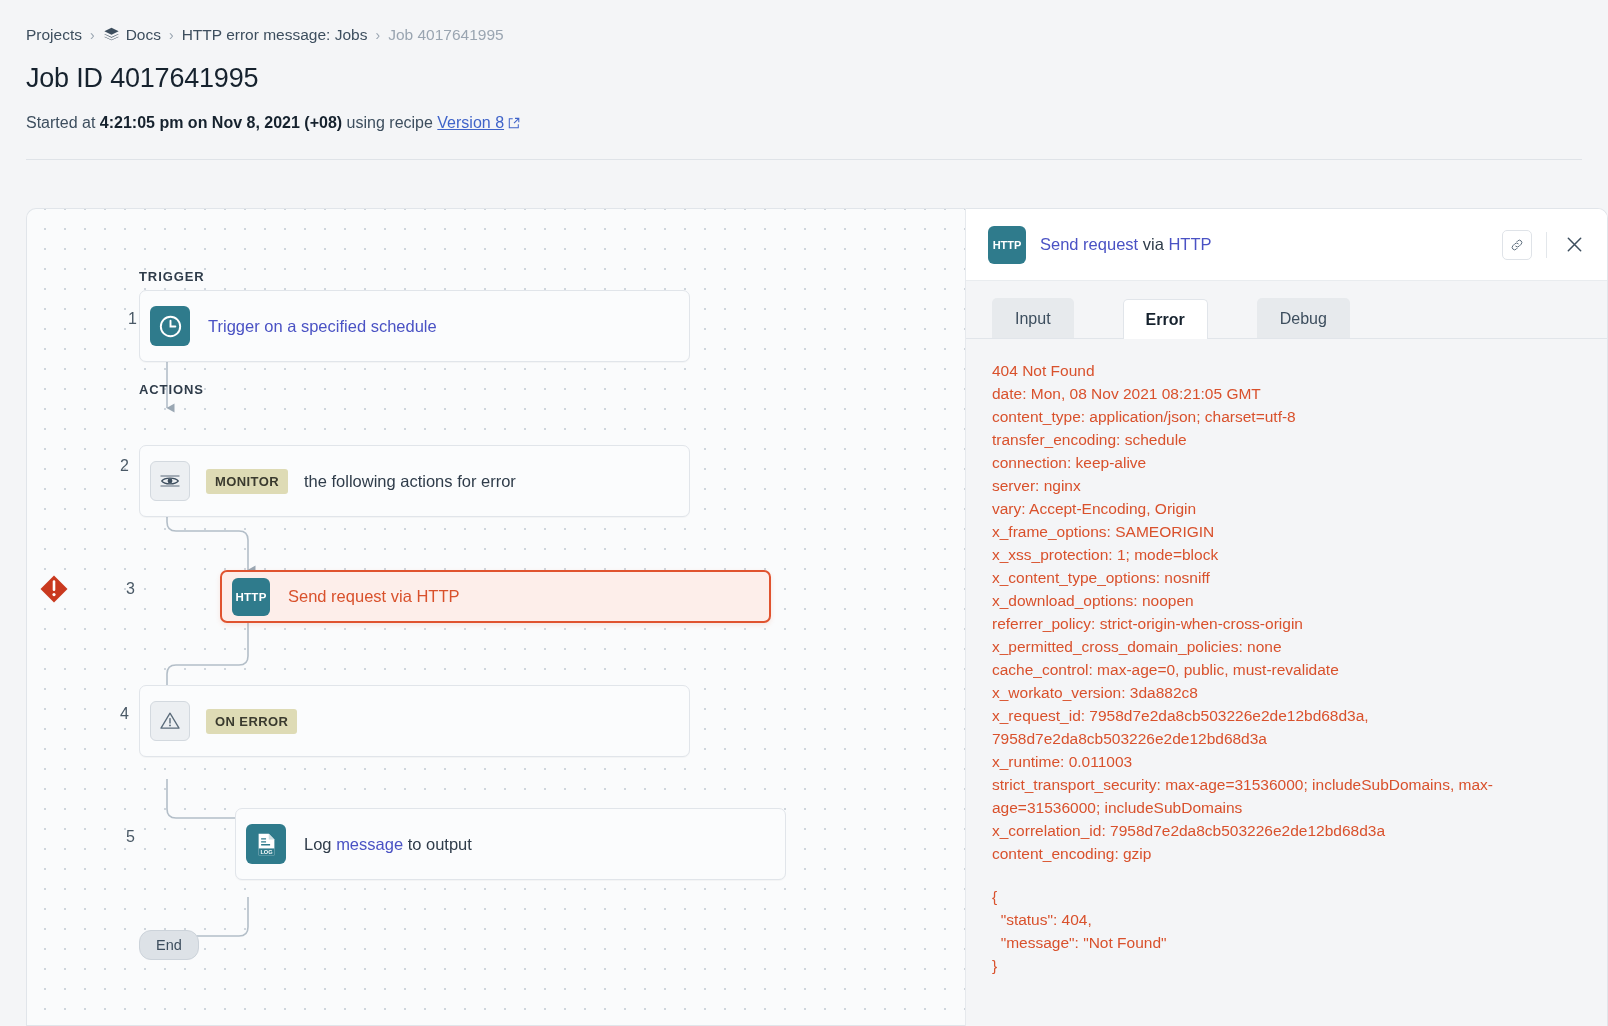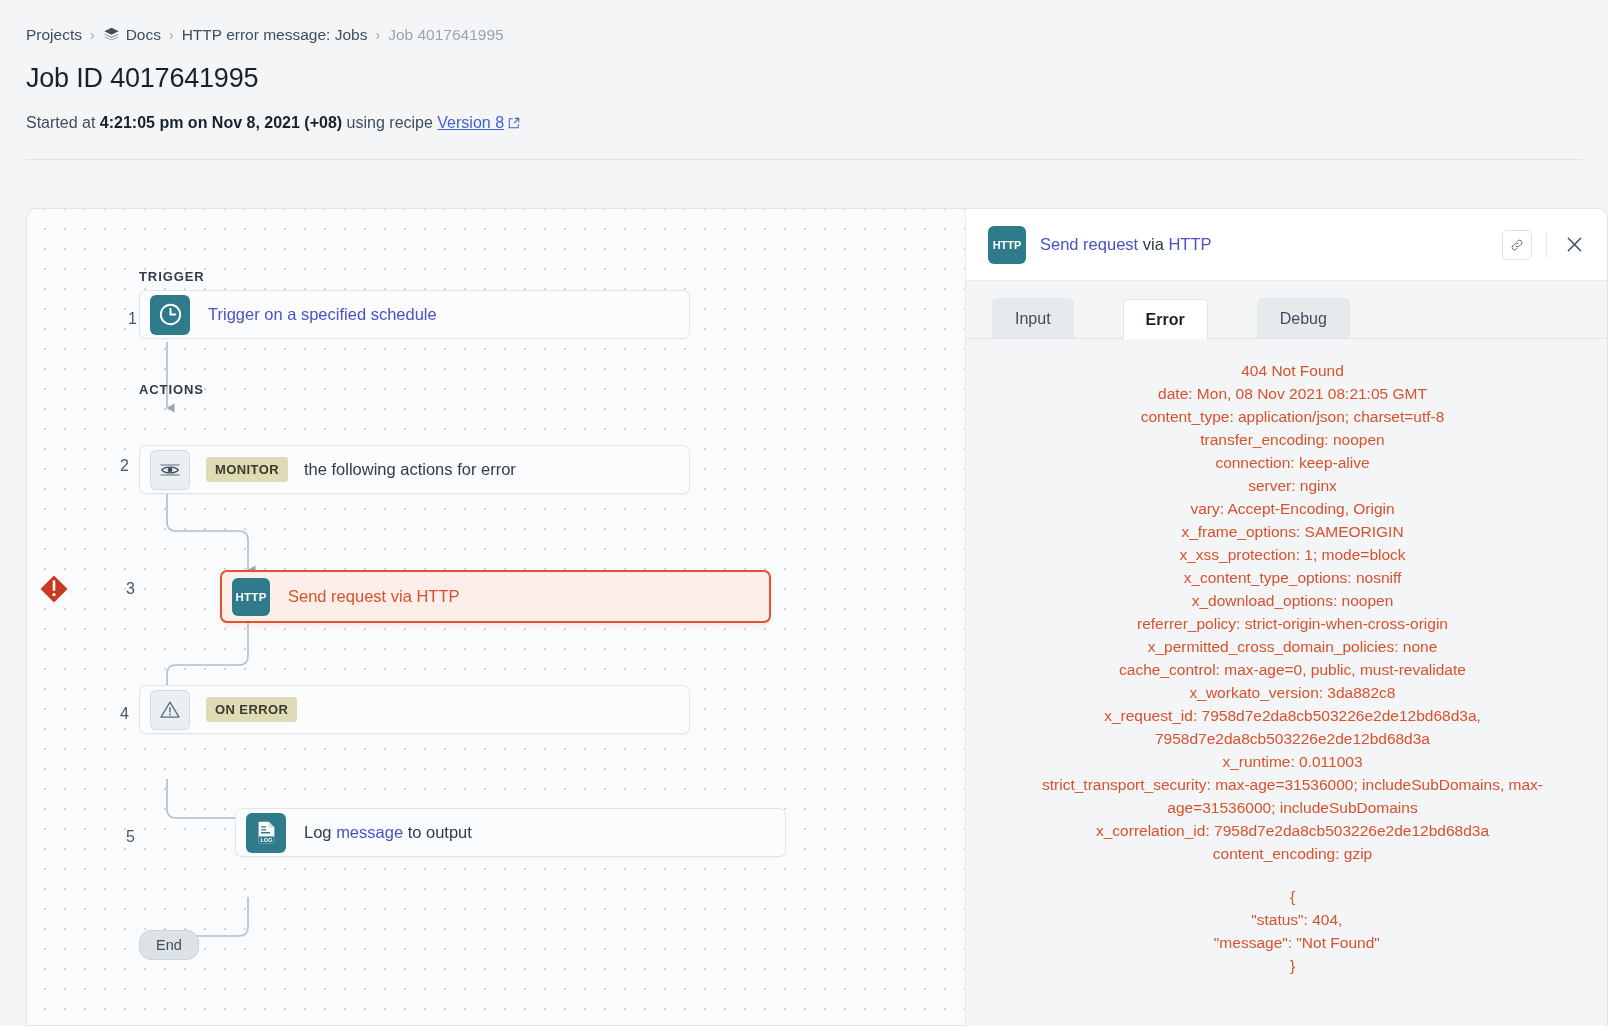--- a/index.html
+++ b/index.html
@@ -59,21 +59,21 @@
   .step-num {
     position: absolute; width: 30px; text-align: right;
     font-size: 16px; color: #4a5966;
   }
   .card {
     position: absolute;
     display: flex; align-items: center;
     background: #fbfcfd;
     border: 1px solid #e1e5ea;
     border-radius: 7px;
-    height: 49px;
+    height: 72px;
     box-shadow: 0 1px 1px rgba(16,24,32,.03);
   }
   .card.error {
     background: #fdeeea;
     border: 2px solid #e0532f;
     box-shadow: 0 2px 5px rgba(224,83,47,.13);
   }
   .card-icon {
     width: 40px; height: 40px; margin-left: 10px;
     border-radius: 6px; flex: none;
@@ -145,21 +145,20 @@
     border: 1px solid transparent; border-bottom: none;
   }
   .tab.active {
     background: #ffffff; color: #16222e; font-weight: bold;
     border-color: #e1e5ea; position: relative; top: 1px;
   }
 
   .panel-body {
     flex: 1; background: #f4f5f7; padding: 20px 14px 0 26px;
     overflow: hidden;
-    text-align: center;
   }
   .err-line {
     font-size: 15.5px; color: #d9512c; line-height: 23px;
     white-space: pre-wrap; word-break: break-word;
   }
   .err-block { margin-top: 20px; }
 </style>
 </head>
 <body>
 
@@ -323,21 +322,21 @@
         <div class="tab">Input</div>
         <div class="tab active">Error</div>
         <div class="tab">Debug</div>
       </div>
 
       <div class="panel-body">
         <div>
           <div class="err-line">404 Not Found</div>
           <div class="err-line">date: Mon, 08 Nov 2021 08:21:05 GMT</div>
           <div class="err-line">content_type: application/json; charset=utf-8</div>
-          <div class="err-line">transfer_encoding: noopen</div>
+          <div class="err-line">transfer_encoding: schedule</div>
           <div class="err-line">connection: keep-alive</div>
           <div class="err-line">server: nginx</div>
           <div class="err-line">vary: Accept-Encoding, Origin</div>
           <div class="err-line">x_frame_options: SAMEORIGIN</div>
           <div class="err-line">x_xss_protection: 1; mode=block</div>
           <div class="err-line">x_content_type_options: nosniff</div>
           <div class="err-line">x_download_options: noopen</div>
           <div class="err-line">referrer_policy: strict-origin-when-cross-origin</div>
           <div class="err-line">x_permitted_cross_domain_policies: none</div>
           <div class="err-line">cache_control: max-age=0, public, must-revalidate</div>

